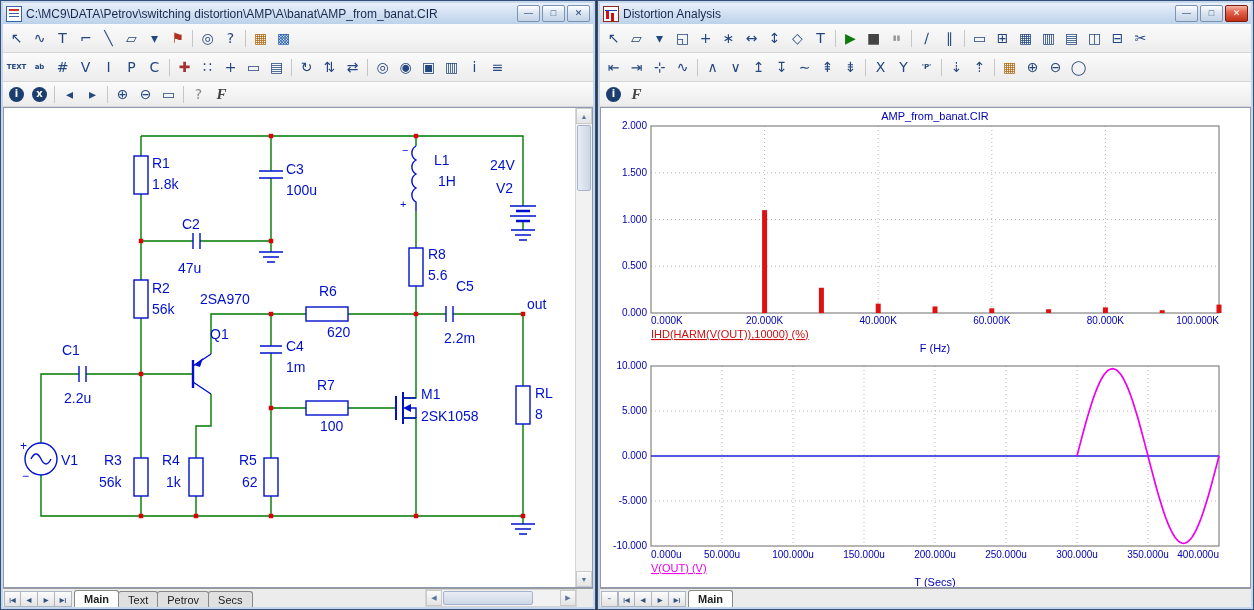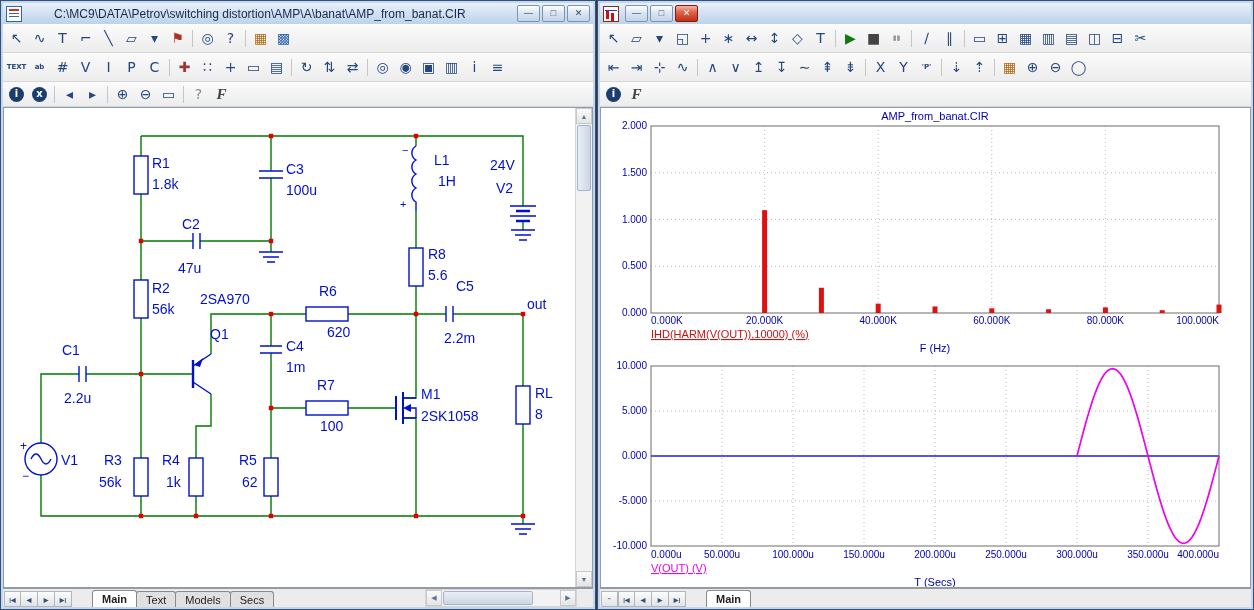--- a/index.html
+++ b/index.html
@@ -2,21 +2,21 @@
 <html><head>
 <meta charset="utf-8">
 <style>
   html,body{margin:0;padding:0;background:#1b1b1b;font-family:"Liberation Sans",sans-serif;}
   #stage{position:relative;width:1254px;height:610px;overflow:hidden;background:#3a3a3a;}
   .window{position:absolute;box-sizing:border-box;border:1px solid #31507e;background:#c6d7ec;padding:2px;display:flex;flex-direction:column;}
   #left-window{left:0;top:0;width:596px;height:610px;}
   #right-window{left:597px;top:0;width:657px;height:610px;}
   .titlebar{height:21px;display:flex;align-items:center;gap:4px;padding:0 3px;
     background:linear-gradient(#e9f1fb,#d4e2f3 45%,#bdd2ea);font-size:12px;color:#17294e;white-space:nowrap;overflow:hidden;}
-  .title-text{flex:1;overflow:hidden;text-overflow:ellipsis;margin-left:28px;}
+  .title-text{flex:1;overflow:hidden;text-overflow:ellipsis;}
   .wbtns{display:flex;}
   .wbtn{width:21px;height:15px;margin-left:2px;border:1px solid #7d93b2;border-radius:2px;
     background:linear-gradient(#ffffff,#dce6f2 45%,#c3d3e8);color:#2c4a74;font-size:9px;line-height:1;
     display:inline-flex;align-items:center;justify-content:center;cursor:default;}
   .wbtn.close-red{background:linear-gradient(#f6b3a5,#e0644a 40%,#c22f15);border-color:#7e1d0d;color:#fff;}
   .doc-icon{width:14px;height:14px;background:#fff;border:1px solid #3a62a8;position:relative;flex:0 0 auto;}
   .doc-icon::before{content:"";position:absolute;left:2px;top:2px;right:2px;height:2px;background:#cf3420;}
   .doc-icon::after{content:"";position:absolute;left:2px;top:6px;right:2px;height:6px;
     background:repeating-linear-gradient(#3a62a8 0 1px,transparent 1px 3px);}
   .chart-icon{width:14px;height:14px;background:#fff;border:1px solid #8a2a1a;position:relative;flex:0 0 auto;}
@@ -38,21 +38,21 @@
   .sbtn{box-sizing:border-box;width:16px;height:16px;background:linear-gradient(#fafafa,#e4e4e4);
     border:1px solid #c9c9c9;color:#57749f;font-size:7px;display:flex;align-items:center;justify-content:center;}
   .vthumb{position:absolute;top:17px;left:1px;right:1px;height:64px;background:linear-gradient(90deg,#e9eef5,#ccd6e4);
     border:1px solid #a5b4cc;border-radius:2px;}
   .vscroll .sbtn.bottom{position:absolute;bottom:0;left:0;}
   .bottombar{height:18px;flex:0 0 auto;display:flex;align-items:flex-end;background:#ececec;border-top:1px solid #9a9a9a;}
   .nbtn{box-sizing:border-box;width:17px;height:16px;margin:0;background:linear-gradient(#fcfcfc,#e3e3e3);
     border:1px solid #aeb6c2;border-left-width:0;color:#33517e;font-size:6px;font-weight:700;
     display:inline-flex;align-items:center;justify-content:center;padding:0;}
   .nbtn:first-child{border-left-width:1px;}
-  .tabs{display:flex;align-items:flex-end;height:17px;margin-left:20px;}
+  .tabs{display:flex;align-items:flex-end;height:17px;margin-left:2px;}
   .tab{box-sizing:border-box;height:16px;padding:2px 9px 0;font-size:11px;color:#222;background:#e0e0e0;
     border:1px solid #8a8a8a;border-bottom:none;border-radius:3px 3px 0 0;margin-right:-1px;cursor:default;}
   .tab.active{background:#fff;font-weight:700;height:17px;}
   .hscroll{display:flex;align-items:center;width:150px;margin-left:auto;height:16px;background:#f2f2f2;border:1px solid #d5d5d5;}
   .hthumb{height:12px;flex:0 0 88px;margin:0 1px;background:linear-gradient(#e9eef5,#ccd6e4);border:1px solid #a5b4cc;border-radius:2px;}
   .corner{width:16px;height:16px;background:#ececec;flex:0 0 auto;}
   .filler{flex:1;}
   svg text.slabel{font-family:"Liberation Sans",sans-serif;fill:#0010cd;}
   svg text.ctitle{font-size:11px;fill:#0000b2;}
   svg text.tick{font-size:10px;fill:#0000b2;}
@@ -284,36 +284,37 @@
     <div class="bottombar">
       <span style="display:inline-flex;align-items:center;height:16px;margin-left:1px;">
           <button class="nbtn small">|◀</button>
           <button class="nbtn">◀</button>
           <button class="nbtn">▶</button>
           <button class="nbtn small">▶|</button>
         </span>
       <div class="tabs">
           <div class="tab active">Main</div>
           <div class="tab">Text</div>
-          <div class="tab">Models</div>
+          <div class="tab">Petrov</div>
           <div class="tab">Secs</div>
         </div>
       <div class="hscroll">
         <div class="sbtn">◀</div>
         <div class="hthumb"></div>
         <div class="filler"></div>
         <div class="sbtn">▶</div>
       </div>
       <div class="corner"></div>
     </div>
   </div>
 
   <div class="window" id="right-window">
     <div class="titlebar">
       <div class="chart-icon"></div>
+      <span class="title-text">Distortion Analysis</span>
       <span class="wbtns">
         <span class="wbtn">—</span>
         <span class="wbtn">□</span>
         <span class="wbtn close-red">✕</span>
       </span>
     </div>
     <div class="tbar tb1">
         <button class="tbtn">↖</button>
         <button class="tbtn">▱</button>
         <button class="tbtn">▾</button>

